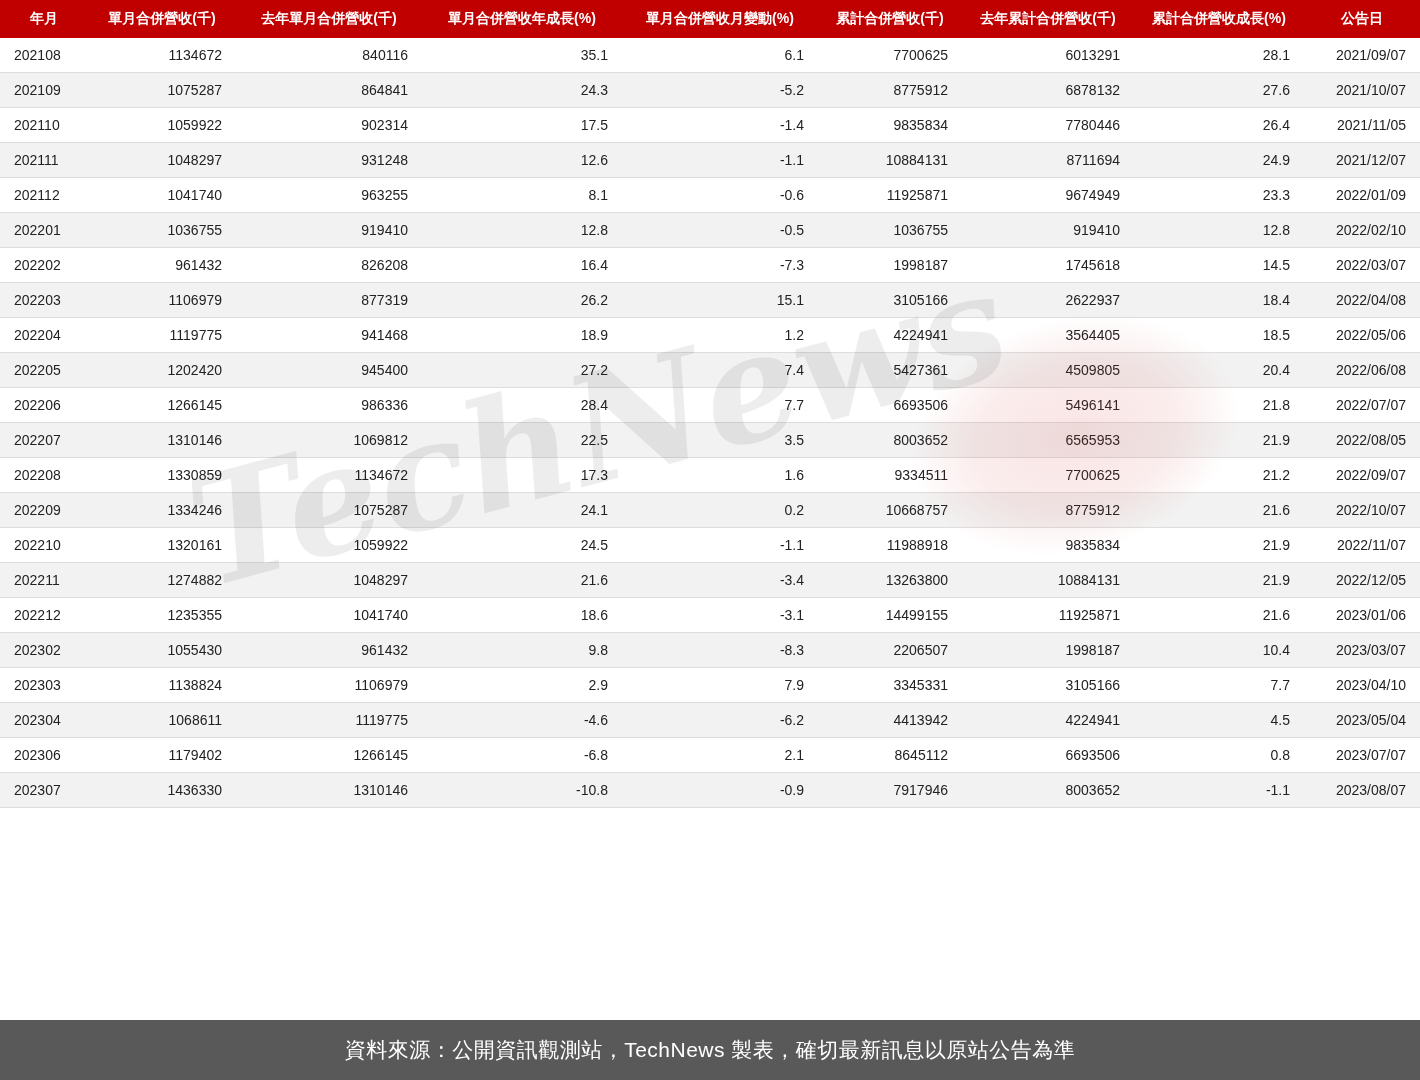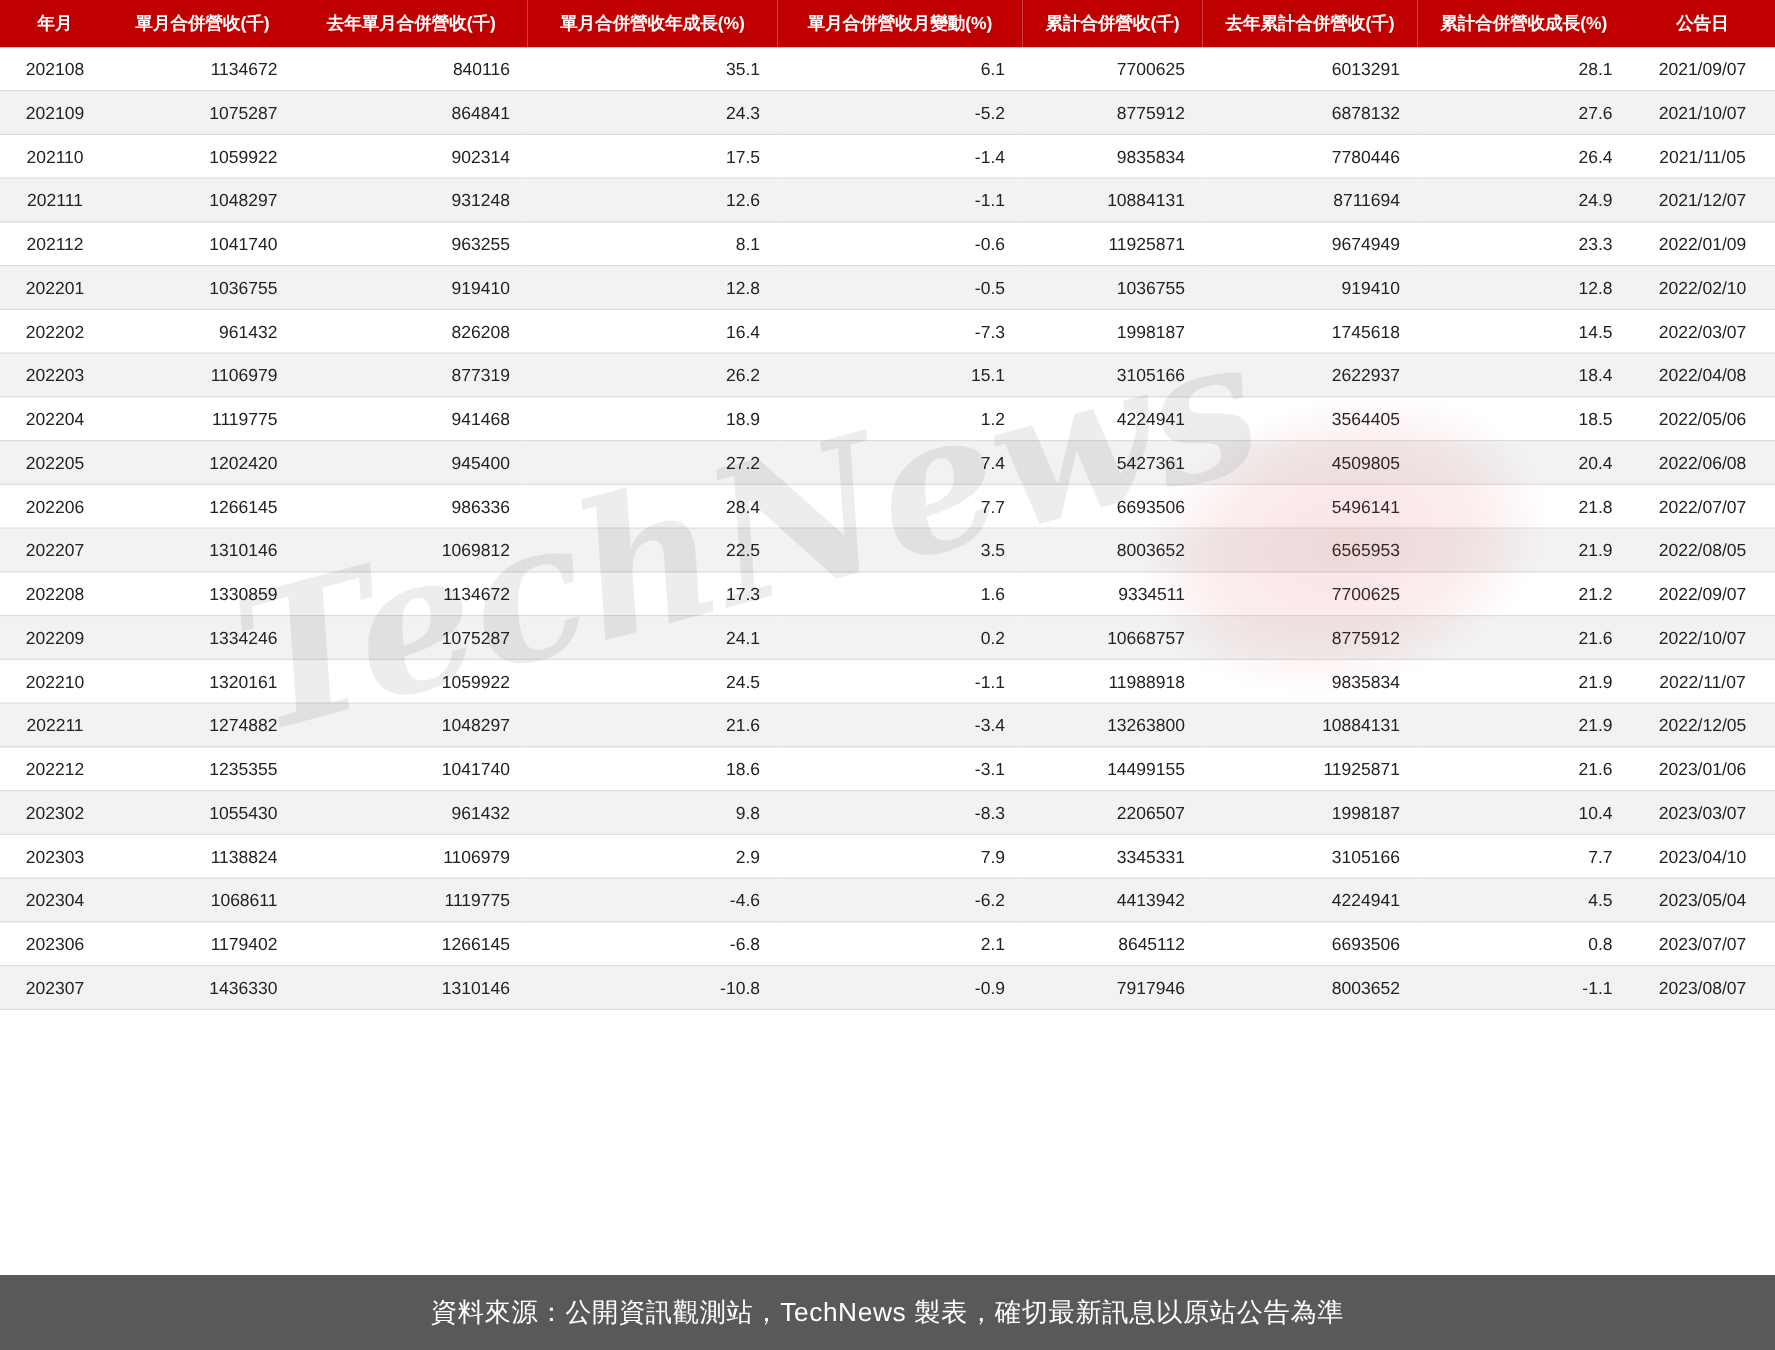--- a/index.html
+++ b/index.html
@@ -76,23 +76,23 @@
     padding: 9px 14px;
     border-bottom: 1px solid #dddddd;
     white-space: nowrap;
   }
   table.revenue tbody tr:nth-child(odd) td {
     background: #ffffff;
   }
   table.revenue tbody tr:nth-child(even) td {
     background: #f2f2f2;
   }
-  td.c-ym { text-align: center; width: 88px; margin-top: 31px; }
+  td.c-ym { text-align: left; width: 88px; margin-top: 31px; }
   td.c-num { text-align: right; }
-  td.c-date { text-align: center; }
+  td.c-date { text-align: right; }
   .col-mrev { width: 148px; }
   .col-lymrev { width: 186px; }
   .col-yoy { width: 200px; }
   .col-mom { width: 196px; }
   .col-cum { width: 144px; }
   .col-lycum { width: 172px; }
   .col-cumg { width: 170px; }
   .col-date { width: 116px; }
   .footer {
     position: absolute;

